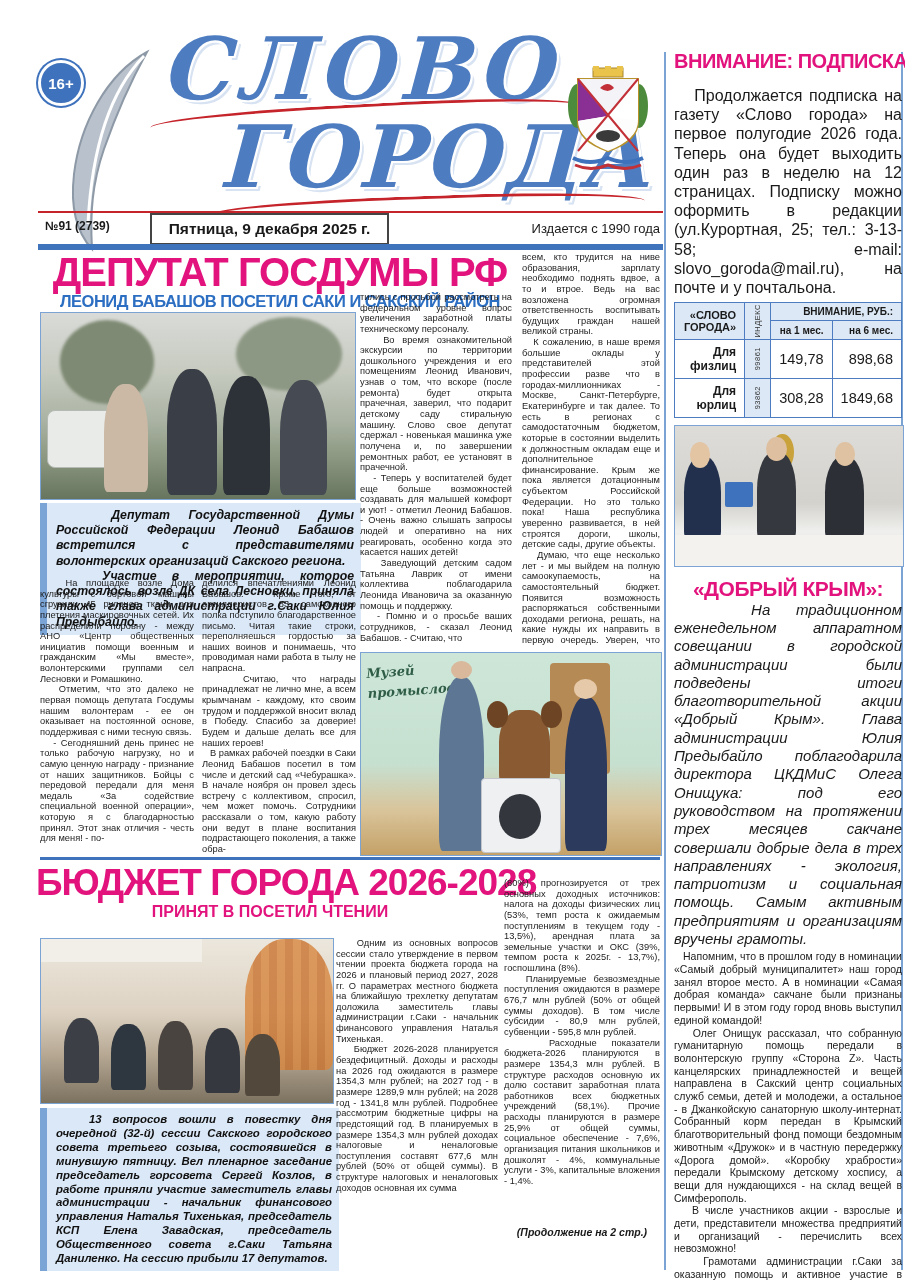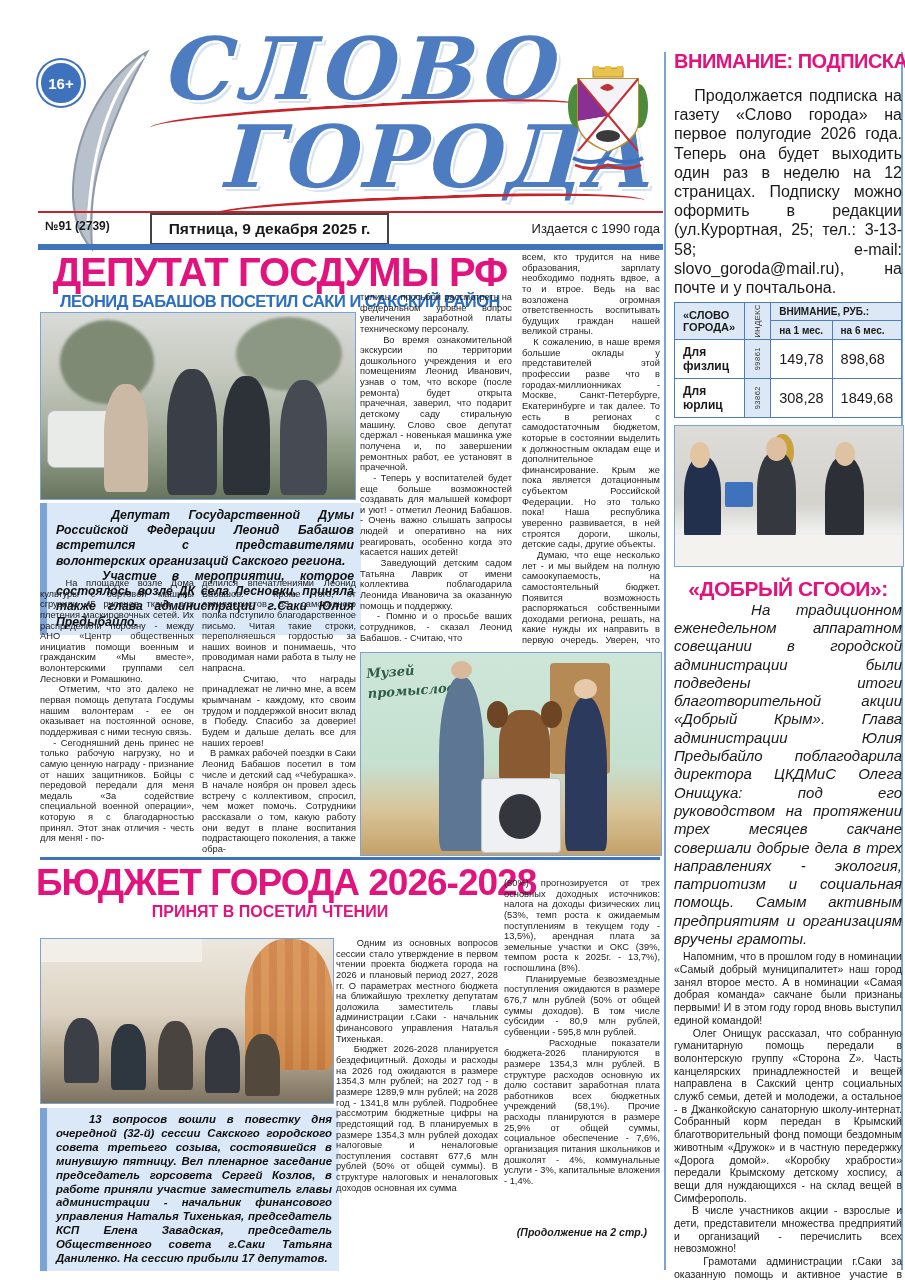--- a/index.html
+++ b/index.html
@@ -63,21 +63,21 @@
   .cr{left:504px;top:878px;width:156px;height:372px;}
   .continuation{position:absolute;left:504px;top:1226px;width:156px;text-align:center;
     font-size:10.5px;font-weight:bold;font-style:italic;}
   .rule-blue-mid{position:absolute;left:40px;top:857px;width:620px;height:3px;background:#3f74bc;}
   
   .v-rule{position:absolute;top:52px;width:2px;height:1218px;background:#7ba3d4;}
   #sidebar{position:absolute;left:674px;top:50px;width:228px;display:flex;flex-direction:column;}
   .sub-head{color:#e2137d;font-weight:bold;font-size:20px;letter-spacing:-0.5px;white-space:nowrap;}
   .sub-body{font-size:16px;line-height:1.2;text-align:justify;white-space:pre-line;margin-top:13px;}
   table.subs{border-collapse:collapse;margin-top:5px;width:228px;}
-  table.subs td{border:1.5px solid #4d7cc0;text-align:left;vertical-align:middle;padding:1px 8px;}
+  table.subs td{border:1.5px solid #4d7cc0;text-align:right;vertical-align:middle;padding:1px 8px;}
   td.th{background:#dce8f5;font-weight:bold;font-size:10px;}
   td.name{background:#dce8f5;font-weight:bold;font-size:11px;width:84px;}
   td.idx{width:14px;background:#dce8f5;}
   .vtext{writing-mode:vertical-rl;transform:rotate(180deg);font-size:7.5px;margin:0 auto;color:#333;letter-spacing:0.5px;}
   td.val{font-weight:normal;font-size:14.5px;height:36px;}
   td.lbl{font-weight:bold;font-size:12px;}
   .char-head1{color:#e2137d;font-weight:bold;font-size:21px;text-align:center;margin-top:10px;letter-spacing:-0.5px;}
   .char-head2{color:#e2137d;font-weight:bold;font-size:14.5px;text-align:center;line-height:1.15;margin-top:2px;}
   .char-lead{font-weight:normal;font-style:italic;font-size:15px;line-height:1.22;text-align:justify;
     white-space:pre-line;margin-top:0;}
@@ -241,21 +241,21 @@
         <div class="sil" style="left:6.5%;top:12%;width:9%;height:18%;background:#e3c5a4;border-radius:50%;"></div>
         <div class="sil" style="left:36%;top:18%;width:17%;height:62%;background:#35383f;"></div>
         <div class="sil" style="left:40%;top:8%;width:9%;height:17%;background:#dec0a0;border-radius:50%;"></div>
         <div class="sil" style="left:66%;top:22%;width:17%;height:58%;background:#2c2f36;"></div>
         <div class="sil" style="left:70%;top:12%;width:9%;height:17%;background:#dfc2a2;border-radius:50%;"></div>
         <div class="sil" style="left:0;top:78%;width:100%;height:22%;background:#f3f2ef;border-radius:0;"></div>
         <div class="sil" style="left:22%;top:40%;width:12%;height:18%;background:#3e72bc;border-radius:2px;"></div>
       </div>
     </div>
 
-    <div class="char-head1">«ДОБРЫЙ СГООИ»:</div>
+    <div class="char-head1">«ДОБРЫЙ КРЫМ»:</div>
     <div class="char-lead">&nbsp;&nbsp;&nbsp;На традиционном еженедельном аппаратном совещании в городской администрации были подведены итоги благотворительной акции «Добрый Крым». Глава администрации Юлия Предыбайло поблагодарила директора ЦКДМиС Олега Онищука: под его руководством на протяжении трех месяцев сакчане совершали добрые дела в трех направлениях - экология, патриотизм и социальная помощь. Самым активным предприятиям и организациям вручены грамоты.</div>
     <div class="char-body">&nbsp;&nbsp;&nbsp;Напомним, что в прошлом году в номинации «Самый добрый муниципалитет» наш город занял второе место. А в номинации «Самая добрая команда» сакчане были признаны первыми! И в этом году город вновь выступил единой командой!
 &nbsp;&nbsp;&nbsp;Олег Онищук рассказал, что собранную гуманитарную помощь передали в волонтерскую группу «Сторона Z». Часть канцелярских принадлежностей и вещей направлена в Сакский центр социальных служб семьи, детей и молодежи, а остальное - в Джанкойскую санаторную школу-интернат. Собранный корм передан в Крымский благотворительный фонд помощи бездомным животным «Дружок» и в частную передержку «Дорога домой». «Коробку храбрости» передали Крымскому детскому хоспису, а вещи для нуждающихся - на склад вещей в Симферополь.
 &nbsp;&nbsp;&nbsp;В числе участников акции - взрослые и дети, представители множества предприятий и организаций - перечислить всех невозможно!
 &nbsp;&nbsp;&nbsp;Грамотами администрации г.Саки за оказанную помощь и активное участие в благотворительном проекте «Добрый Крым» в рамках межмуниципального фестиваля «Рука помощи СВО» награждены МБУ ДО «Спортивная школа города Саки» (директор Артем Полешко), МБУ «Городское хозяйство» (директор Дмитрий Навныко), ООО «Сакское ЖЭО» (директор Александр Ардилян), ООО «Дельта» (директор Михаил Ворошило), СГООИ «Товарищ» (председатель Сергей Левицкий), МАУ «Редакция газеты «Слово города» (главный редактор Эльвира Корук), АО «СТПО» (генеральный директор Светлана Чувашова), Сакское УЭГХ (начальник управления Сергей Велим), МКУ «СакиИнвестПроект» (директор Евгений Кондратенко).</div>
     <div class="char-footer">&nbsp;&nbsp;&nbsp;Результаты акции «Добрый Крым» будут подведены сегодня, 5 декабря, в день добровольца (волонтера) России. Независимо от результатов наш город Саки уже заслуженно носит звание самого доброго муниципалитета - ведь добрые дела на этом не заканчиваются!</div>
   </div>
 
 </div>
 

